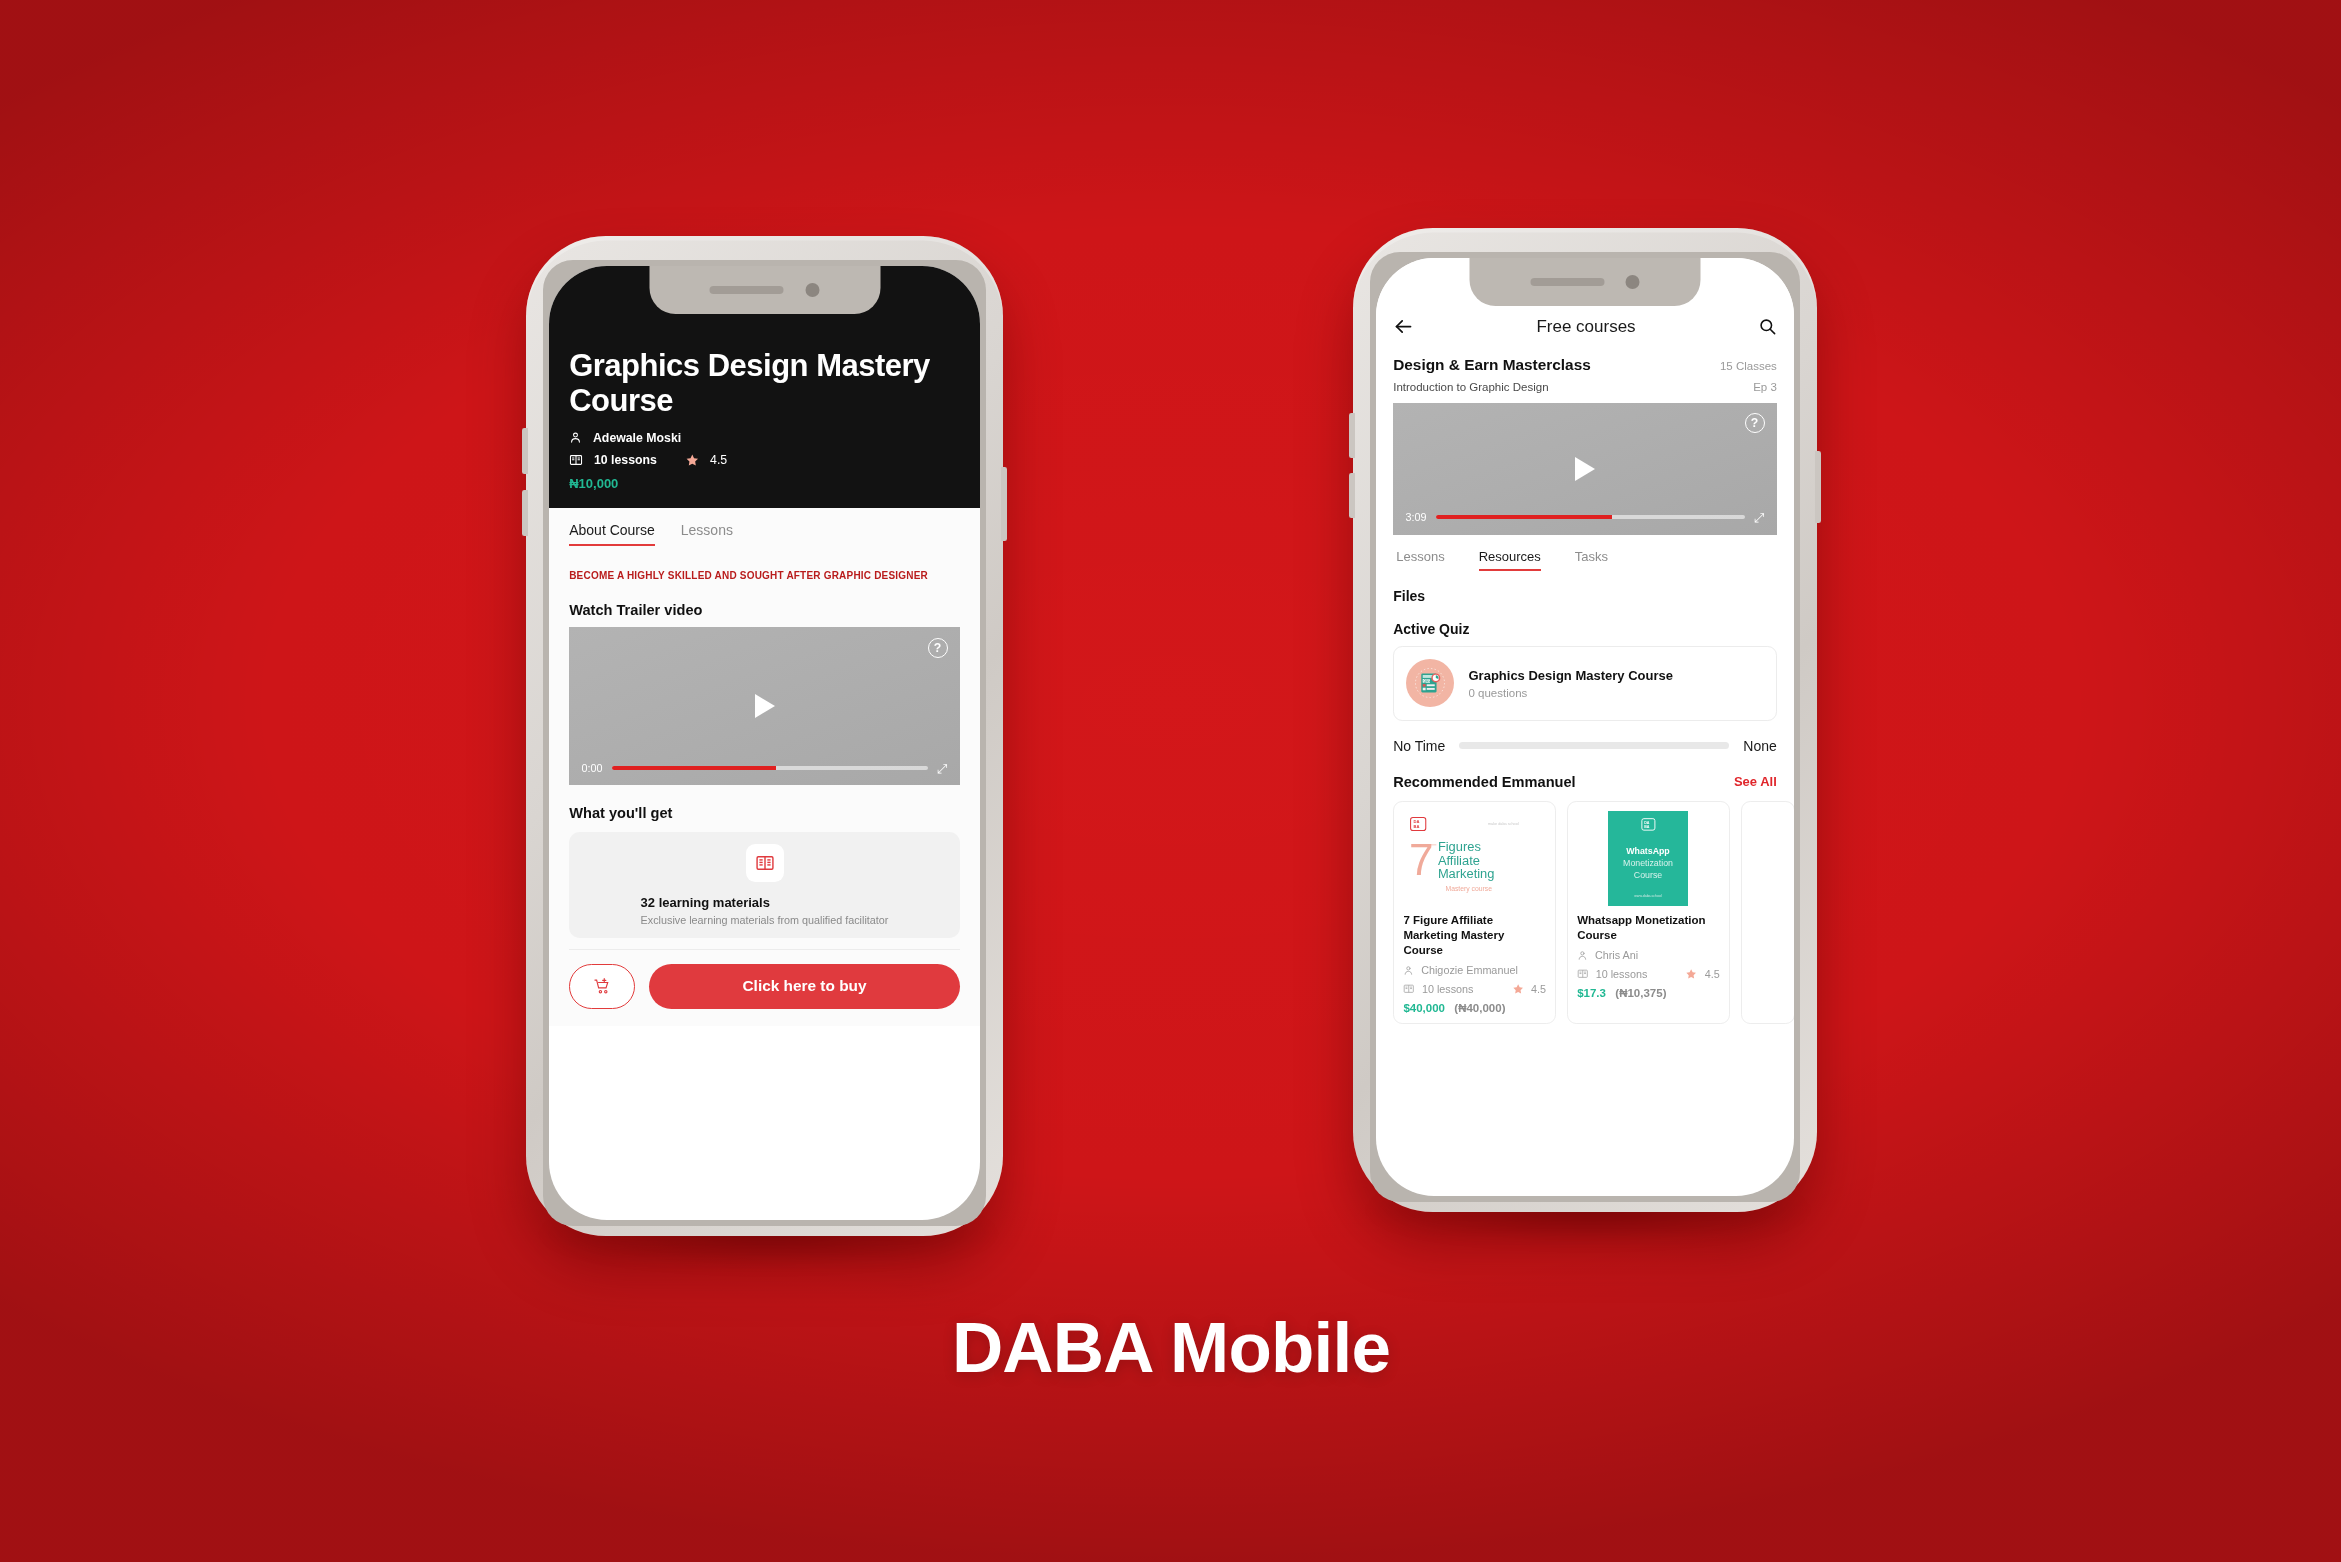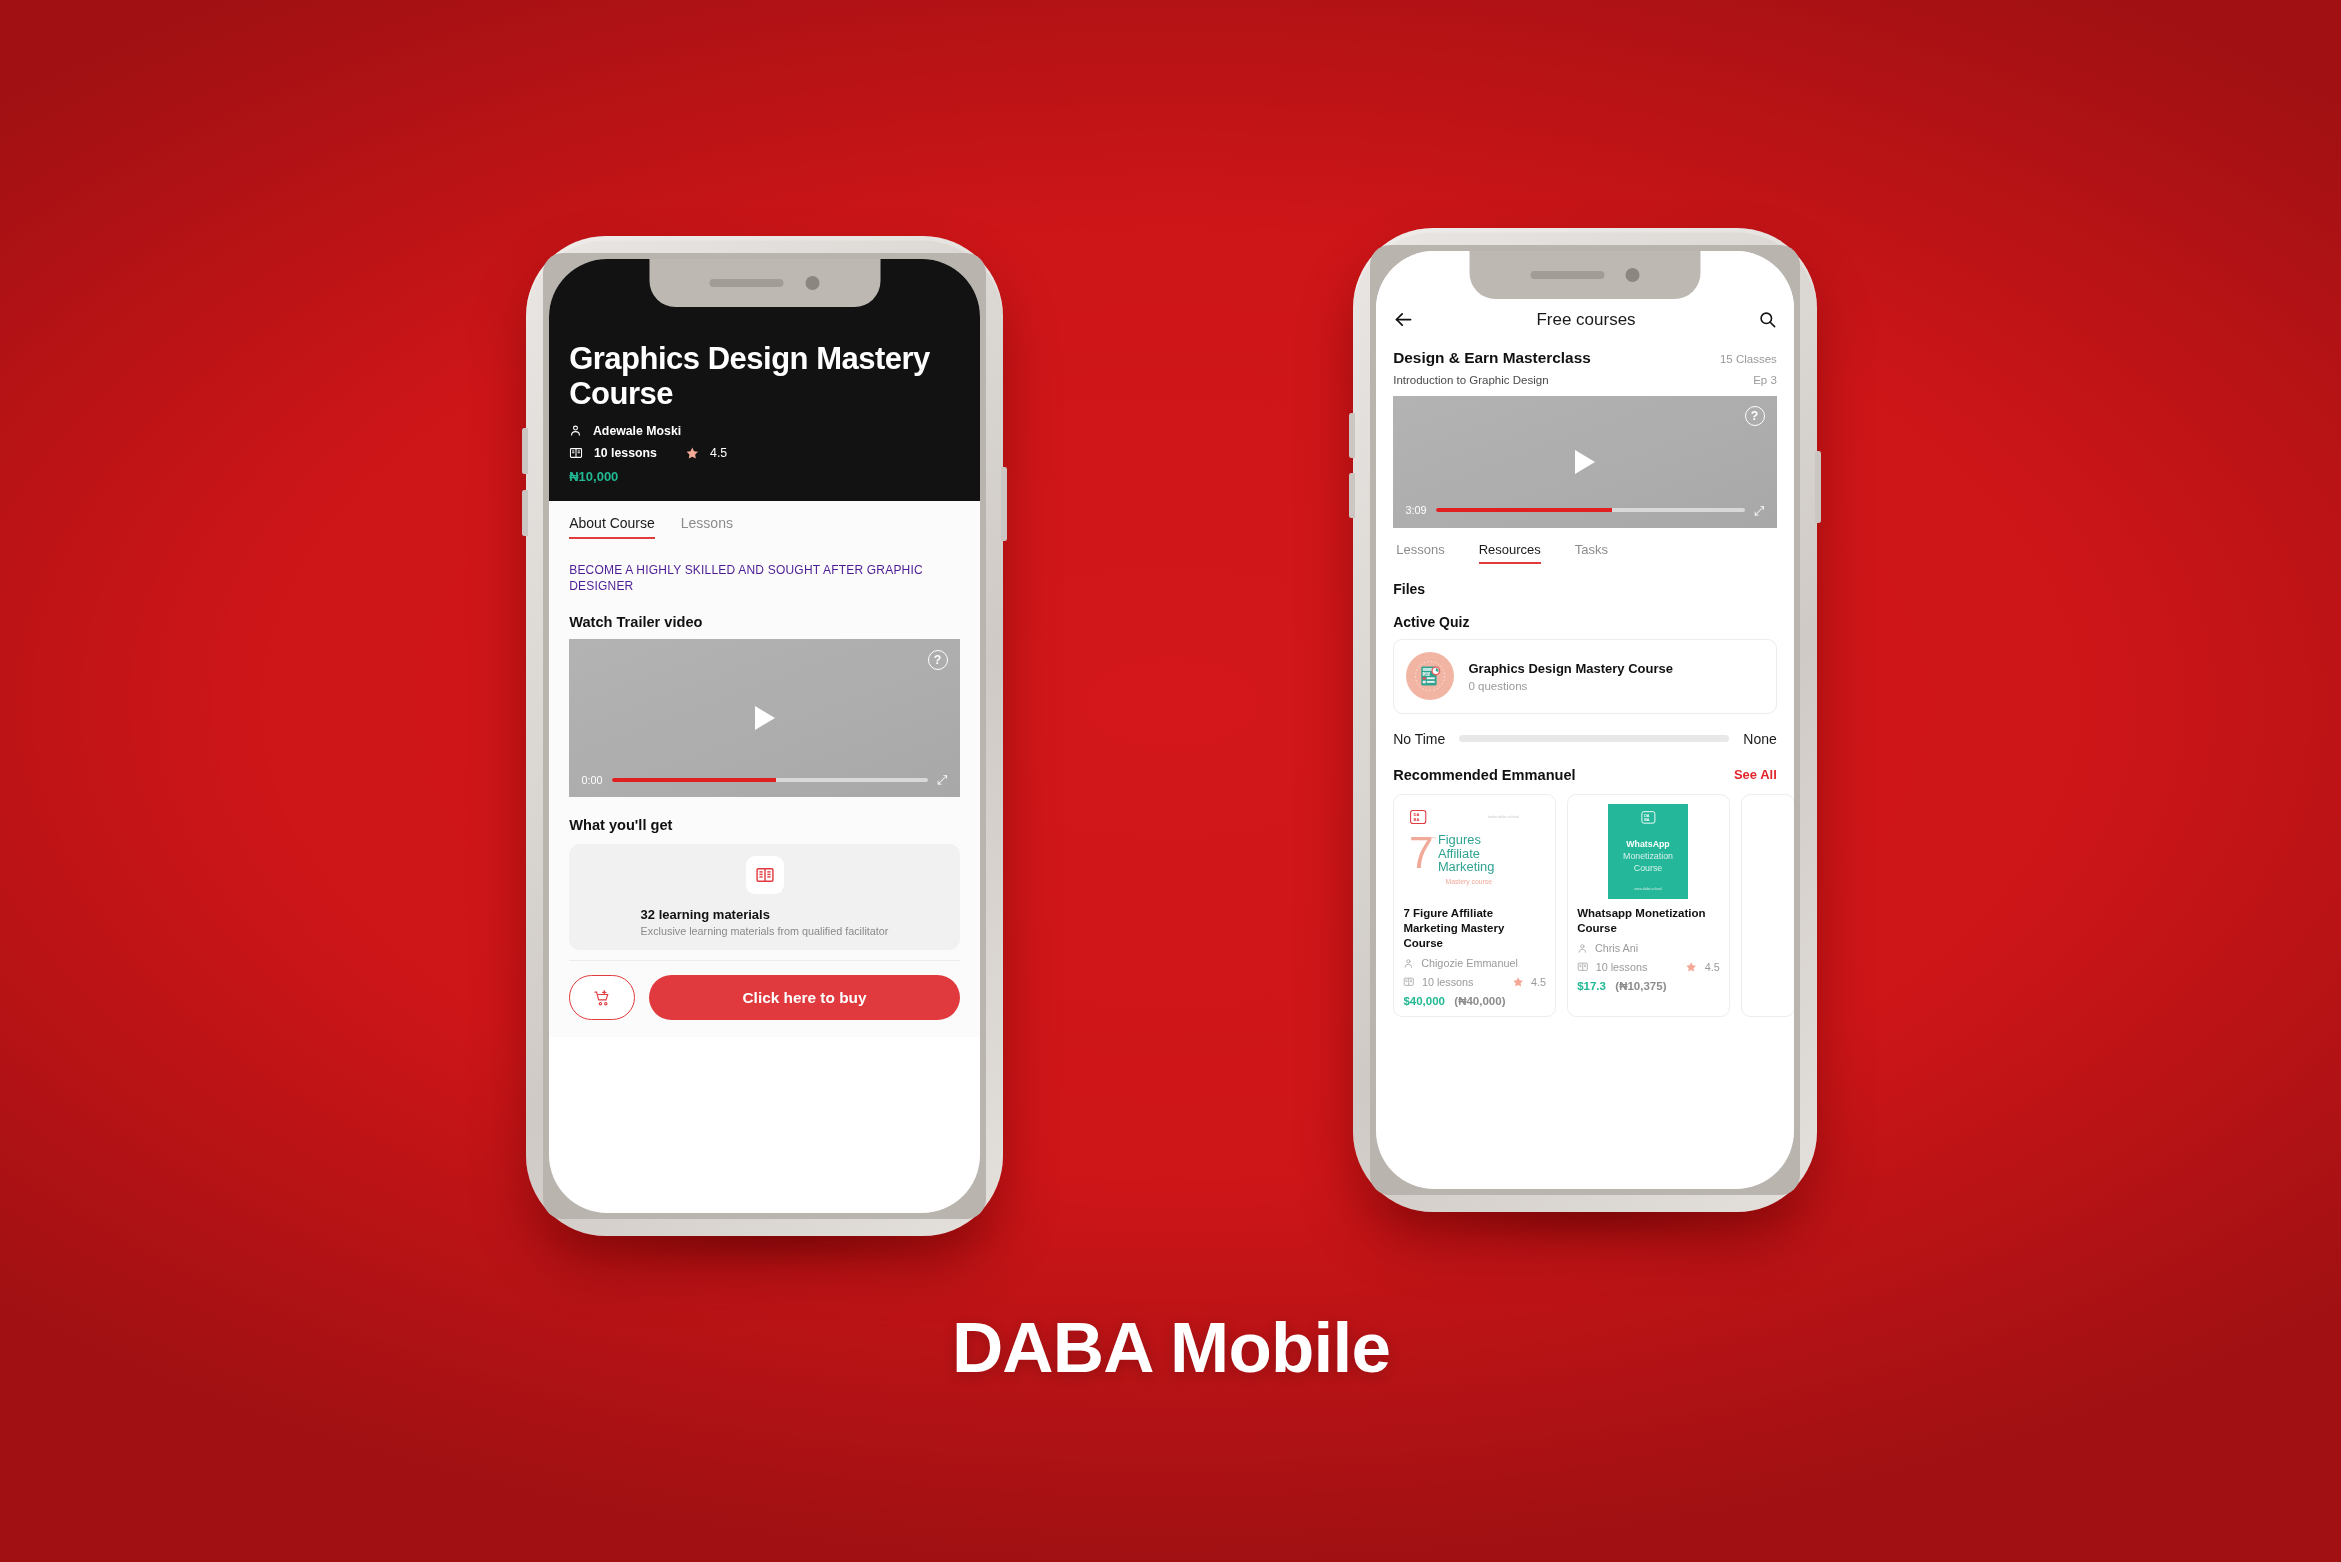--- a/index.html
+++ b/index.html
@@ -26,24 +26,25 @@
     border-radius: 80px;
     background: linear-gradient(135deg, #e9e6e3 0%, #d9d5d1 40%, #cfcac5 60%, #e4e0dc 100%);
     padding: 17px;
     box-shadow:
       0 31px 54px rgba(90,0,0,0.45),
       0 4.6px 0 rgba(255,255,255,0.25) inset;
   }
   .phone-inner {
     position: relative;
     width: 100%; height: 100%;
-    border-radius: 20px;
+    border-radius: 30px;
     background: #b9b4ae;
     padding: 6.2px;
     overflow: hidden;
+    margin-top: 7px;
   }
   .screen {
     position: relative;
     width: 100%; height: 100%;
     border-radius: 58px;
     overflow: hidden;
     background: #fff;
   }
   .notch {
     position: absolute;
@@ -101,21 +102,21 @@
   }
   .tab {
     font-size: 14px; color: #8c8c8c; padding-bottom: 5.4px;
     border-bottom: 2.3px solid transparent; cursor: pointer;
   }
   .tab.active { color: #1a1a1a; border-bottom-color: #e23b3b; }
   .tab.small { font-size: 13px; }
 
   .p1-headline {
     margin-top: 21.5px;
-    font-size: 12px; font-weight: 400; line-height: 1.34; color: #4c1d95;
+    font-size: 10px; font-weight: 700; line-height: 1.34; color: #b91c1c;
     letter-spacing: 0.2px;
   }
   .section-h { margin-top: 20px; font-size: 14.6px; font-weight: 700; color: #111; }
 
   .video {
     position: relative;
     margin-top: 9.2px;
     background: linear-gradient(160deg, #b3b3b3, #a8a8a8);
     height: 158px;
   }

